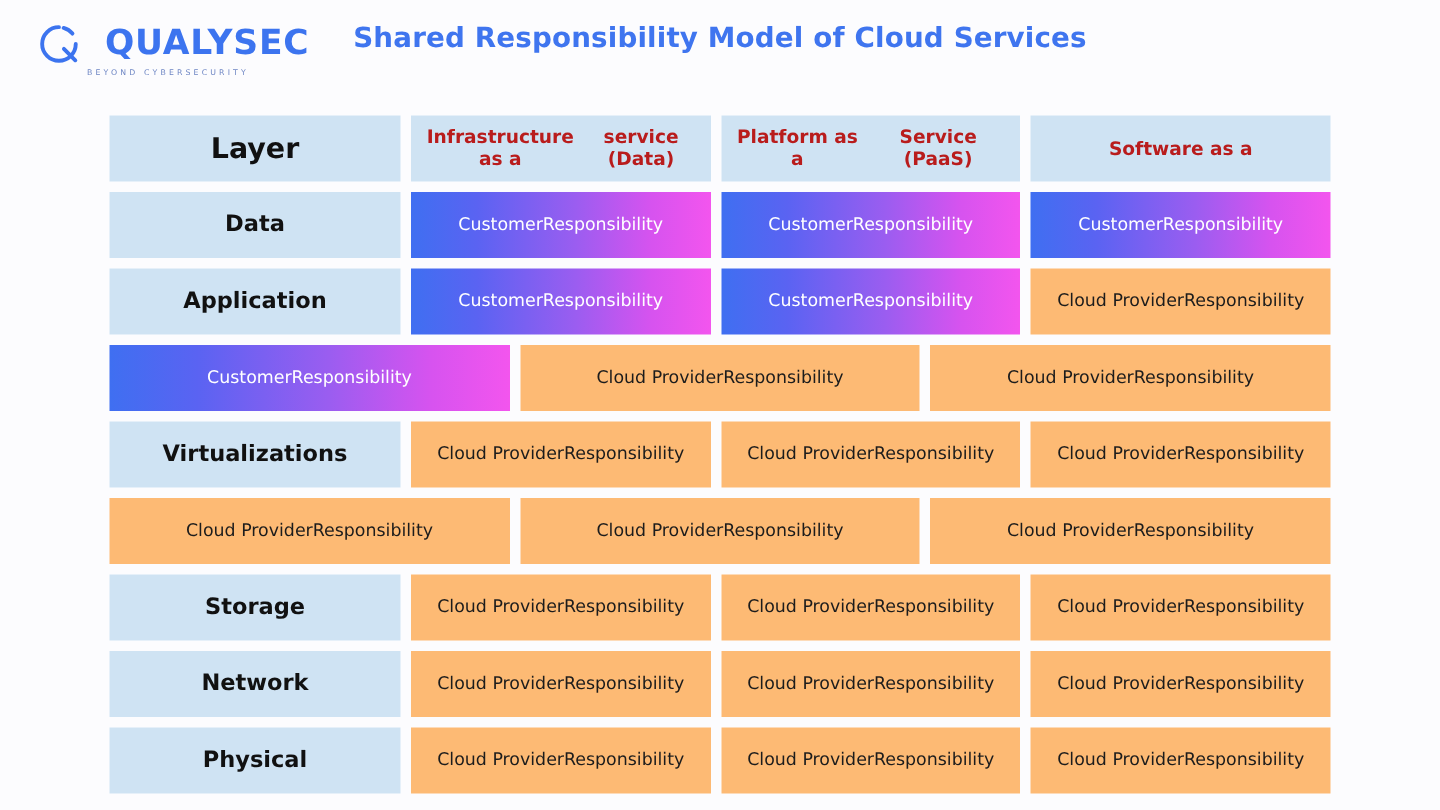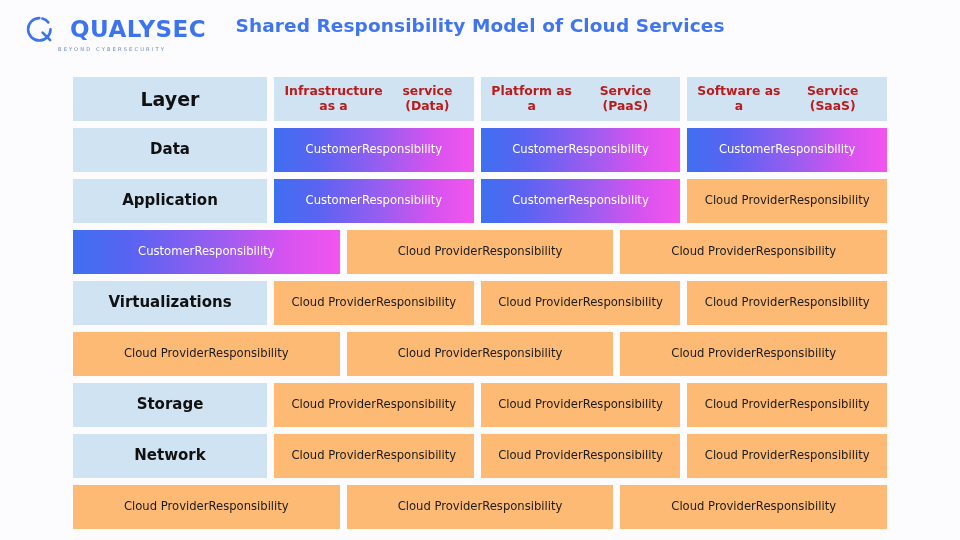--- a/index.html
+++ b/index.html
@@ -154,21 +154,20 @@
       <div class="cell cell-data cell-head">
         <span>Infrastructure as a</span>
         <span>service (Data)</span>
       </div>
       <div class="cell cell-data cell-head">
         <span>Platform as a</span>
         <span>Service  (PaaS)</span>
       </div>
       <div class="cell cell-data cell-head">
         <span>Software as a</span>
-        <span>Service  (SaaS)</span>
       </div>
     </div>
     <div class="matrix-row">
       <div class="cell cell-layer">Data</div>
       <div class="cell cell-data cell-customer">
         <span>Customer</span>
         <span>Responsibility</span>
       </div>
       <div class="cell cell-data cell-customer">
         <span>Customer</span>
@@ -261,20 +260,21 @@
       <div class="cell cell-data cell-provider">
         <span>Cloud Provider</span>
         <span>Responsibility</span>
       </div>
       <div class="cell cell-data cell-provider">
         <span>Cloud Provider</span>
         <span>Responsibility</span>
       </div>
     </div>
     <div class="matrix-row">
+      <div class="cell cell-layer">Physical</div>
       <div class="cell cell-data cell-provider">
         <span>Cloud Provider</span>
         <span>Responsibility</span>
       </div>
       <div class="cell cell-data cell-provider">
         <span>Cloud Provider</span>
         <span>Responsibility</span>
       </div>
       <div class="cell cell-data cell-provider">
         <span>Cloud Provider</span>

